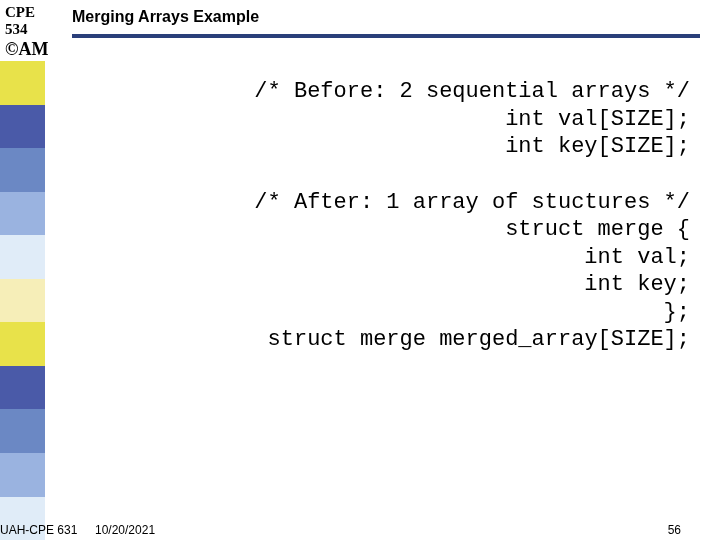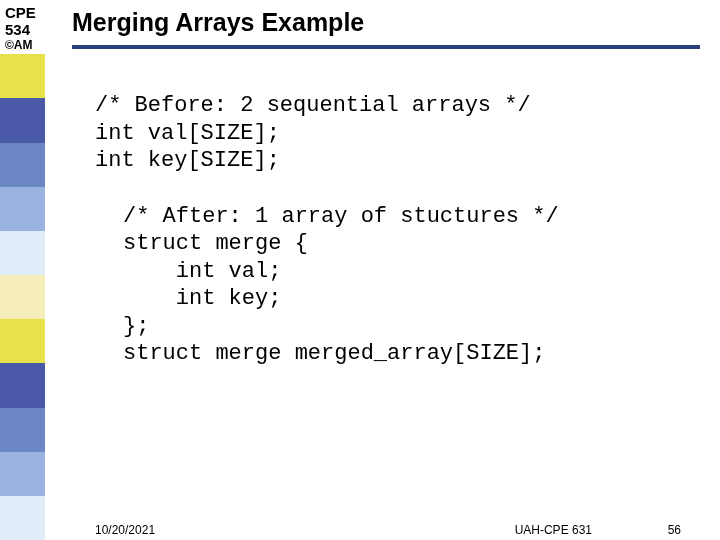--- a/index.html
+++ b/index.html
@@ -19,24 +19,24 @@
     height: 540px;
     display: flex;
     flex-direction: column;
   }
   .course-label {
     font-weight: bold;
     font-size: 15px;
     line-height: 1.15;
     padding: 4px 2px 2px 5px;
     color: #000;
-    font-family: Liberation Sans, sans-serif;
+    font-family: Liberation Serif, serif;
   }
   .course-label .copyright {
-    font-size: 12px;
+    font-size: 18px;
   }
   .color-blocks {
     flex: 1;
     display: flex;
     flex-direction: column;
   }
   .block { flex: 1; }
   .b1 { background: #e8e24a; }
   .b2 { background: #4a5aa8; }
   .b3 { background: #6b88c4; }
@@ -49,36 +49,37 @@
   .b10 { background: #9ab3e0; }
   .b11 { background: #e0ecf8; }
 
   .header {
     position: absolute;
     left: 72px;
     top: 8px;
     right: 20px;
   }
   .title {
-    font-size: 25px;
+    font-size: 16px;
     font-weight: bold;
     color: #000;
     padding-bottom: 6px;
   }
   .title-rule {
     border: none;
     border-top: 4px solid #2a3f7a;
     margin-top: 2px;
   }
 
   .content {
     position: absolute;
     left: 95px;
-    top: 92px;
+    top: 78px;
     right: 30px;
+    text-align: right;
   }
   .code-block {
     font-family: "Courier New", Courier, monospace;
     font-size: 22px;
     line-height: 1.25;
     color: #000;
     white-space: pre;
   }
   .code-block + .code-block {
     margin-top: 28px;
@@ -89,21 +90,21 @@
     position: absolute;
     left: 0;
     bottom: 10px;
     width: 720px;
     display: flex;
     align-items: center;
     font-size: 12px;
     color: #000;
   }
   .footer .date { position: absolute; left: 95px; }
-  .footer .center { position: absolute; left: 0; width: 592px; text-align: right; }
+  .footer .center { position: absolute; left: 0; width: 592px; text-align: left; }
   .footer .page { position: absolute; right: 39px; }
 </style>
 </head>
 <body>
 
 <div class="sidebar">
   <div class="course-label">
     <div>CPE</div>
     <div>534</div>
     <div class="copyright">©AM</div>

